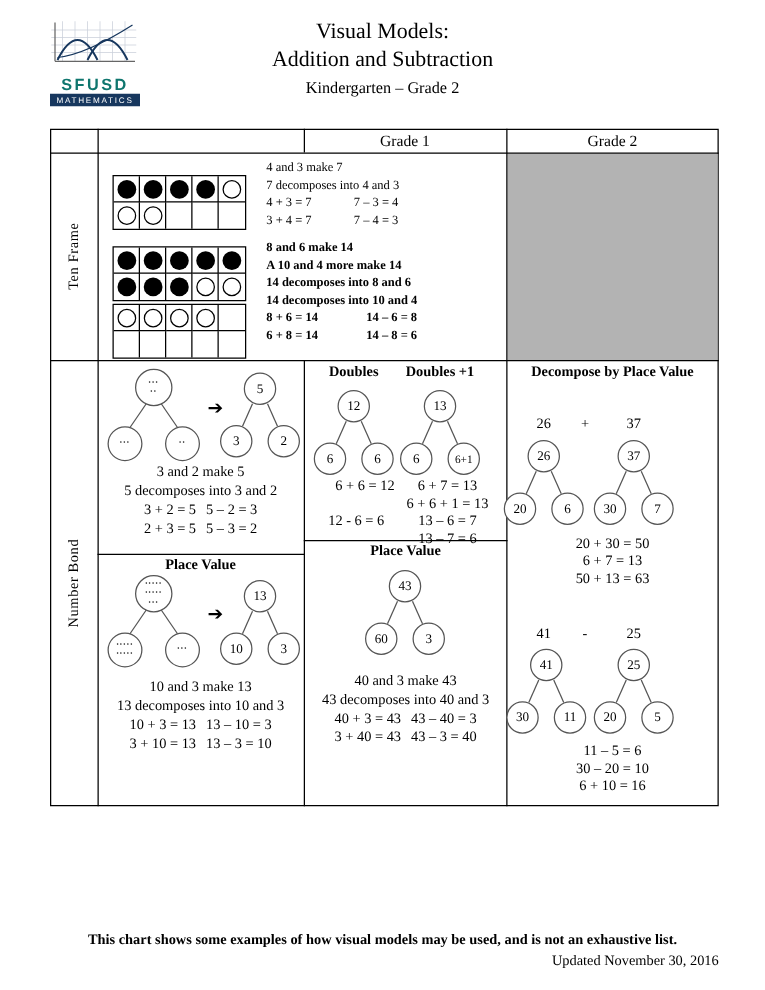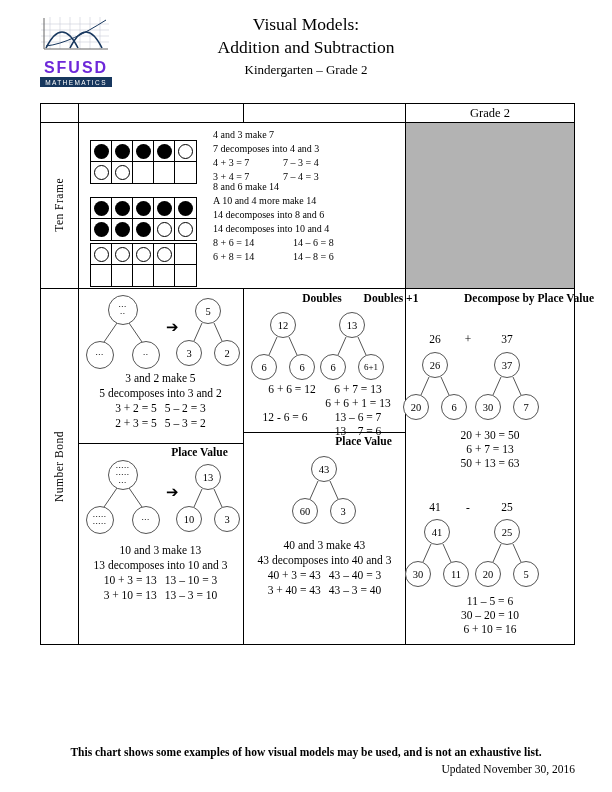--- a/index.html
+++ b/index.html
@@ -7,31 +7,31 @@
     position:relative;width:612px;height:792px;background:#fff;margin:0 auto;
     font-family:"Liberation Serif", serif;color:#000;overflow:hidden;
   }
   .abs{position:absolute;}
   
   .title1{top:14px;left:0;width:100%;text-align:center;font-size:17.5px;}
   .title2{top:37px;left:0;width:100%;text-align:center;font-size:17.5px;}
   .subtitle{top:62px;left:0;width:100%;text-align:center;font-size:13px;}
   .logo{left:40px;top:16px;width:72px;}
   .logo-name{text-align:center;font-family:"Liberation Sans",sans-serif;font-weight:bold;
-    color:#6d28d9;font-size:16px;letter-spacing:2px;margin-top:1px;}
+    color:#0f766e;font-size:13px;letter-spacing:2px;margin-top:1px;}
   .logo-bar{background:#17375e;color:#fff;text-align:center;
     font-family:"Liberation Sans",sans-serif;font-size:6.5px;letter-spacing:1.4px;padding:2px 0 1px 0;}
   
   .hline,.vline{position:absolute;background:#000;}
   .graycell{position:absolute;background:#b3b3b3;}
   
   .colhead{position:absolute;top:105px;height:17px;line-height:17px;text-align:center;font-size:12.5px;}
   .vlabel{position:absolute;display:flex;align-items:center;justify-content:center;}
   .vlabel span{writing-mode:vertical-rl;transform:rotate(180deg);font-size:11.5px;letter-spacing:.5px;}
-  .sechead{position:absolute;text-align:center;font-weight:bold;font-size:11.5px;margin-left:39px;}
+  .sechead{position:absolute;text-align:center;font-weight:bold;font-size:11.5px;}
   
   .tf{position:absolute;display:grid;grid-template-columns:repeat(5,21px);grid-auto-rows:21px;
     border:1px solid #000;background:#fff;}
   .tf-cell{border-right:1px solid #000;border-bottom:1px solid #000;
     display:flex;align-items:center;justify-content:center;}
   .tf-cell:nth-child(5n){border-right:none;}
   .tf-cell:nth-child(n+6){border-bottom:none;}
   .tf-dot{width:15px;height:15px;border-radius:50%;box-sizing:border-box;}
   .tf-dot.filled{background:#000;}
   .tf-dot.open{background:#fff;border:1.2px solid #000;}
@@ -97,20 +97,21 @@
   <div class="graycell" style="left:406px;top:123px;width:168px;height:165px;"></div>
   <div class="vline" style="left:78px;top:103px;width:1px;height:542px;"></div>
   <div class="vline" style="left:243px;top:103px;width:1px;height:19px;"></div>
   <div class="vline" style="left:243px;top:288px;width:1px;height:357px;"></div>
   <div class="vline" style="left:405px;top:103px;width:1px;height:542px;"></div>
   <div class="hline" style="left:40px;top:122px;width:535px;height:1px;"></div>
   <div class="hline" style="left:40px;top:288px;width:535px;height:1px;"></div>
   <div class="hline" style="left:78px;top:443px;width:166px;height:1px;"></div>
   <div class="hline" style="left:243px;top:432px;width:163px;height:1px;"></div>
 
+  <div class="colhead" style="left:243px;width:162px;">Grade 1</div>
   <div class="colhead" style="left:405px;width:170px;">Grade 2</div>
 
   <div class="vlabel" style="left:40px;top:122px;width:38px;height:166px;">
     <span>Ten Frame</span>
   </div>
   <div class="vlabel" style="left:40px;top:288px;width:38px;height:357px;">
     <span>Number Bond</span>
   </div>
 
   <div class="tf" style="left:90px;top:140px;">
@@ -197,21 +198,21 @@
       <div class="tf-cell">
         <div class="tf-dot open"></div>
       </div>
       <div class="tf-cell"></div>
       <div class="tf-cell"></div>
       <div class="tf-cell"></div>
       <div class="tf-cell"></div>
       <div class="tf-cell"></div>
       <div class="tf-cell"></div>
     </div>
-  <div class="tftext w80" style="left:213px;top:180px;">
+  <div class="tftext w80" style="left:213px;top:192px;font-weight:bold;">
     <div>8 and 6 make 14</div>
     <div>A 10 and 4 more make 14</div>
     <div>14 decomposes into 8 and 6</div>
     <div>14 decomposes into 10 and 4</div>
     <div class="eq">
         <span>8 + 6 = 14</span>
         <span>14 – 6 = 8</span>
       </div>
     <div class="eq">
         <span>6 + 8 = 14</span>

